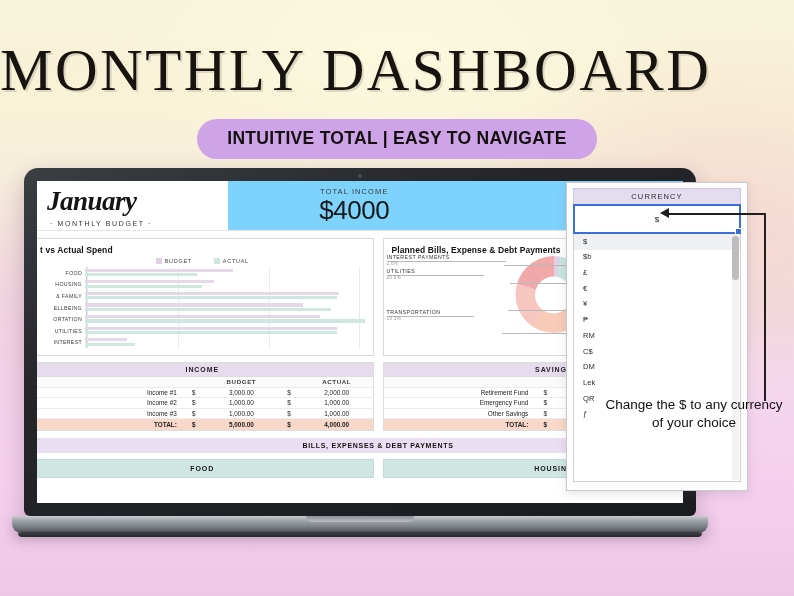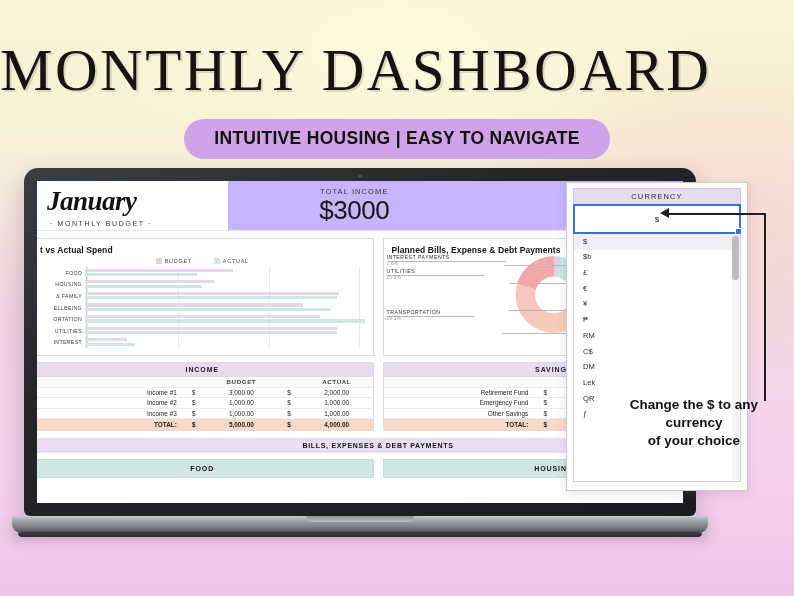--- a/index.html
+++ b/index.html
@@ -90,21 +90,21 @@
   
   .sheet { position:absolute; left:-14px; top:0; width:710px; height:250px; background:#fff; }
 
   .topbar { display:flex; height:50px; border-bottom:1px solid #e6e6e6; }
   .month-box { width:205px; padding:5px 0 0 24px; }
   .month-name {
     font-family:"Liberation Serif", serif; font-style:italic; font-weight:bold;
     font-size:27px; color:#141414; letter-spacing:-.5px;
   }
   .month-sub { font-size:7px; letter-spacing:1.6px; color:#333; margin-top:3px; margin-left:3px; }
-  .kpis { flex:1; display:flex; background:#c4b5fd; }
+  .kpis { flex:1; display:flex; background:#7dd3fc; }
   .kpi { flex:1; text-align:center; padding-top:6px; }
   .kpi-label { font-size:7.5px; letter-spacing:1.1px; color:#3b3b3b; }
   .kpi-val { font-size:26px; color:#171717; line-height:1.08; letter-spacing:-.5px; }
 
   .panels { display:flex; gap:9px; padding:7px 8px 0 8px; }
   .panel {
     flex:1; border:1px solid #d9d9d9; background:#fff; height:118px; position:relative;
     padding:6px 8px;
   }
   .panel-title { font-size:8.5px; font-weight:bold; color:#111; letter-spacing:.1px; }
@@ -194,58 +194,58 @@
     padding:3.5px 9px; font-size:7.6px; color:#2d2d2d; line-height:1.15;
   }
   .citem.sel { background:#eef0f3; }
   .cscroll {
     position:absolute; right:1px; top:1px; width:7px; bottom:1px; background:#f3f3f3;
   }
   .cthumb { position:absolute; right:1px; top:2px; width:7px; height:44px; background:#bdbdbd; border-radius:3px; }
 
   .callout {
     position:absolute; left:600px; top:396px; width:188px; z-index:8;
-    text-align:center; font-size:13.5px; font-weight:bold; color:#111; line-height:1.32;
+    text-align:center; font-size:13.5px; font-weight:normal; color:#111; line-height:1.32;
   }
   .arrow-line-h { position:absolute; left:668px; top:213px; width:98px; height:1.5px; background:#1f1f1f; z-index:7; }
   .arrow-line-v { position:absolute; left:764px; top:213px; width:1.5px; height:188px; background:#1f1f1f; z-index:7; }
   .arrow-head {
     position:absolute; left:660px; top:208px; z-index:7;
     width:0; height:0; border-top:5px solid transparent; border-bottom:5px solid transparent;
     border-right:9px solid #1f1f1f;
   }
 </style>
 </head>
 <body>
 
 <div class="bg-tint"></div>
 
 <div class="hero">
   <div class="hero-title">MONTHLY DASHBOARD</div>
   <div class="hero-badge-wrap">
-    <span class="hero-badge">INTUITIVE HOUSING | EASY TO NAVIGATE</span>
+    <span class="hero-badge">INTUITIVE TOTAL | EASY TO NAVIGATE</span>
   </div>
 </div>
 
 <div class="laptop">
   <div class="lid">
     <div class="cam"></div>
     <div class="screen">
 
       <div class="sheet">
 
         <div class="topbar">
           <div class="month-box">
             <div class="month-name">January</div>
             <div class="month-sub">· MONTHLY BUDGET ·</div>
           </div>
           <div class="kpis">
             <div class="kpi">
               <div class="kpi-label">TOTAL INCOME</div>
-              <div class="kpi-val">$3000</div>
+              <div class="kpi-val">$4000</div>
             </div>
             <div class="kpi">
               <div class="kpi-label">LEFT TO SPEND</div>
               <div class="kpi-val">$200</div>
             </div>
           </div>
         </div>
 
         <div class="panels">
 

